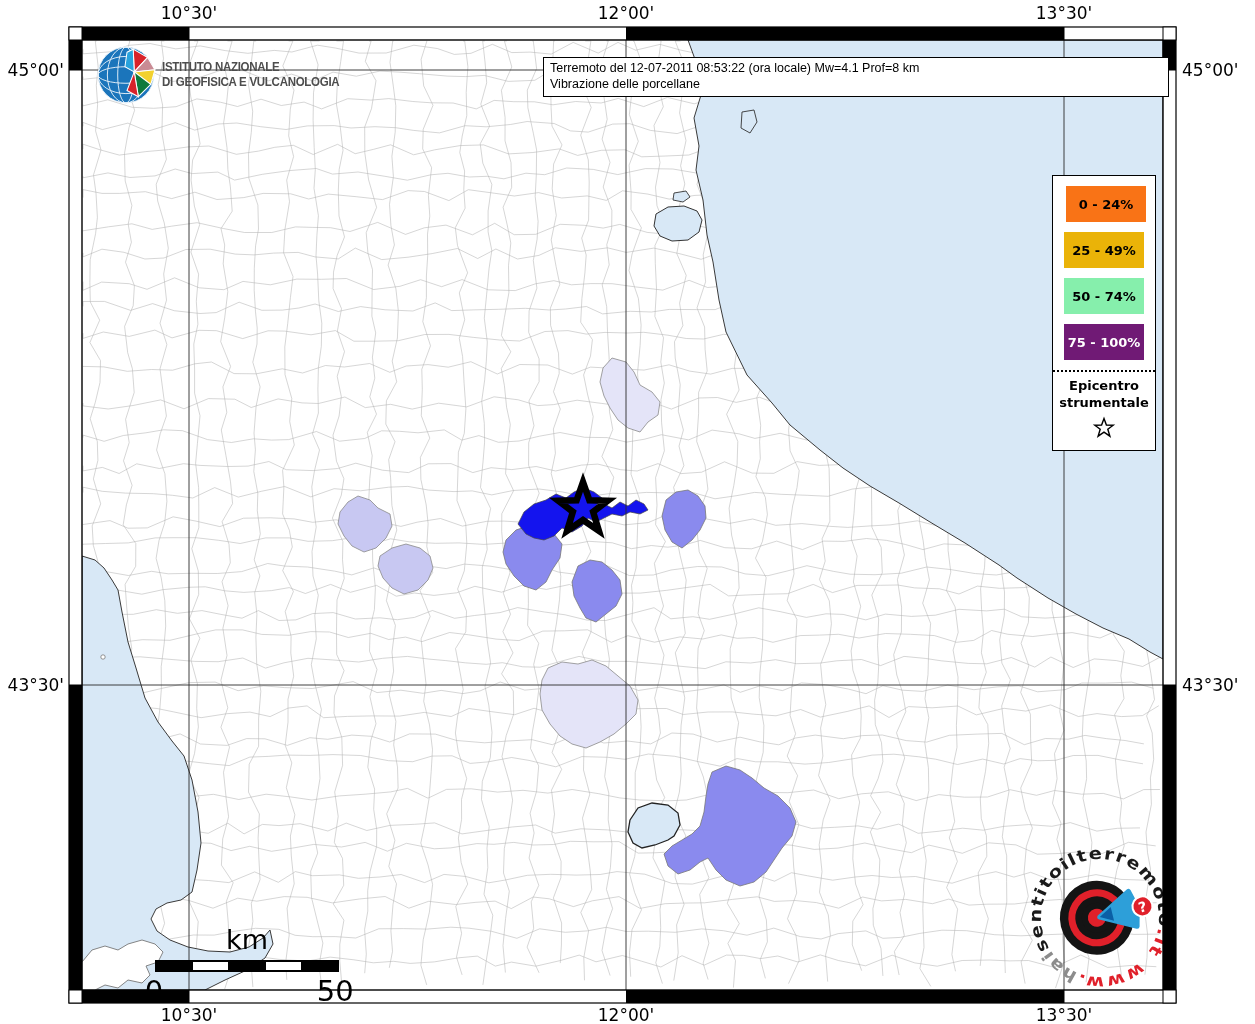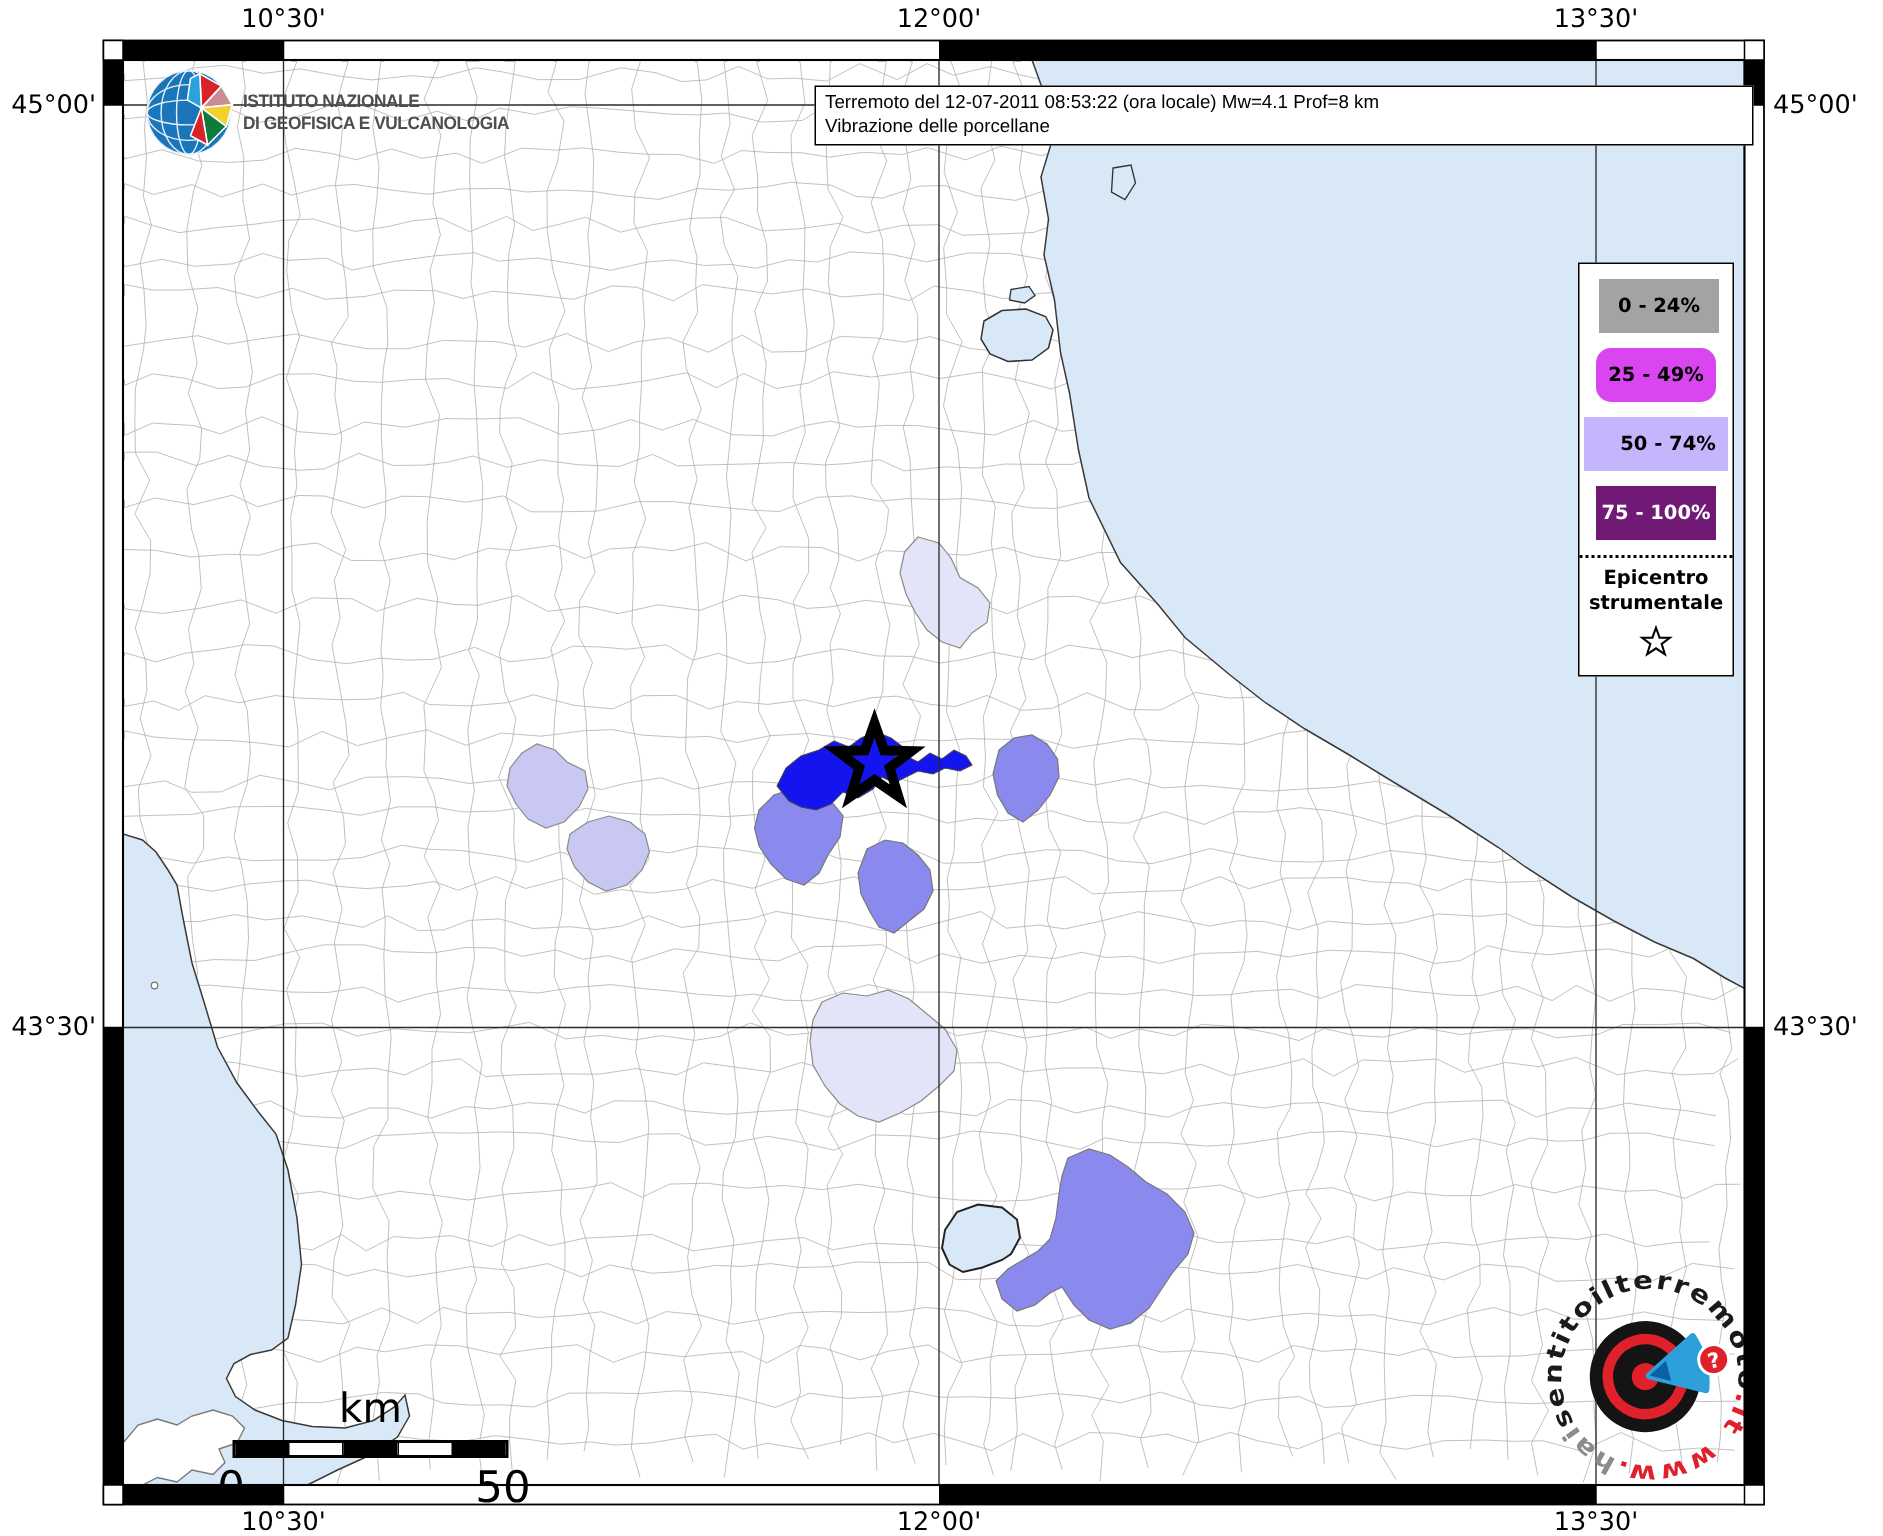--- a/index.html
+++ b/index.html
@@ -284,23 +284,23 @@
       <div>DI GEOFISICA E VULCANOLOGIA</div>
     </div>
   </div>
 
   <div class="infobox">
     <div>Terremoto del 12-07-2011 08:53:22 (ora locale) Mw=4.1 Prof=8 km</div>
     <div>Vibrazione delle porcellane</div>
   </div>
 
   <div class="legend">
-    <div class="sw lv0" style="background: #a3a3a3; margin-left: 13px;">0 - 24%</div>
-    <div class="sw lv1" style="background: #d946ef; border-radius: 10px;">25 - 49%</div>
-    <div class="sw lv2" style="background: #c4b5fd; padding-left: 16px;">50 - 74%</div>
+    <div class="sw lv0" style="background: #f97316; margin-left: 13px;">0 - 24%</div>
+    <div class="sw lv1" style="background: #eab308;">25 - 49%</div>
+    <div class="sw lv2" style="background: #86efac;">50 - 74%</div>
     <div class="sw lv3" style="background: #701a75;">75 - 100%</div>
     <div class="dotsep"></div>
     <div class="epi">
       <div>Epicentro</div>
       <div>strumentale</div>
     </div>
     <div class="starwrap">
       <svg width="24" height="24" viewBox="0 0 24 24">
         <polygon points="12,2.5 14.4,9.1 21.2,9.2 15.8,13.3 17.9,20.2 12,16.2 6.1,20.2 8.2,13.3 2.8,9.2 9.6,9.1" fill="#fff" stroke="#000" stroke-width="1.4" stroke-linejoin="miter"></polygon>
       </svg>

